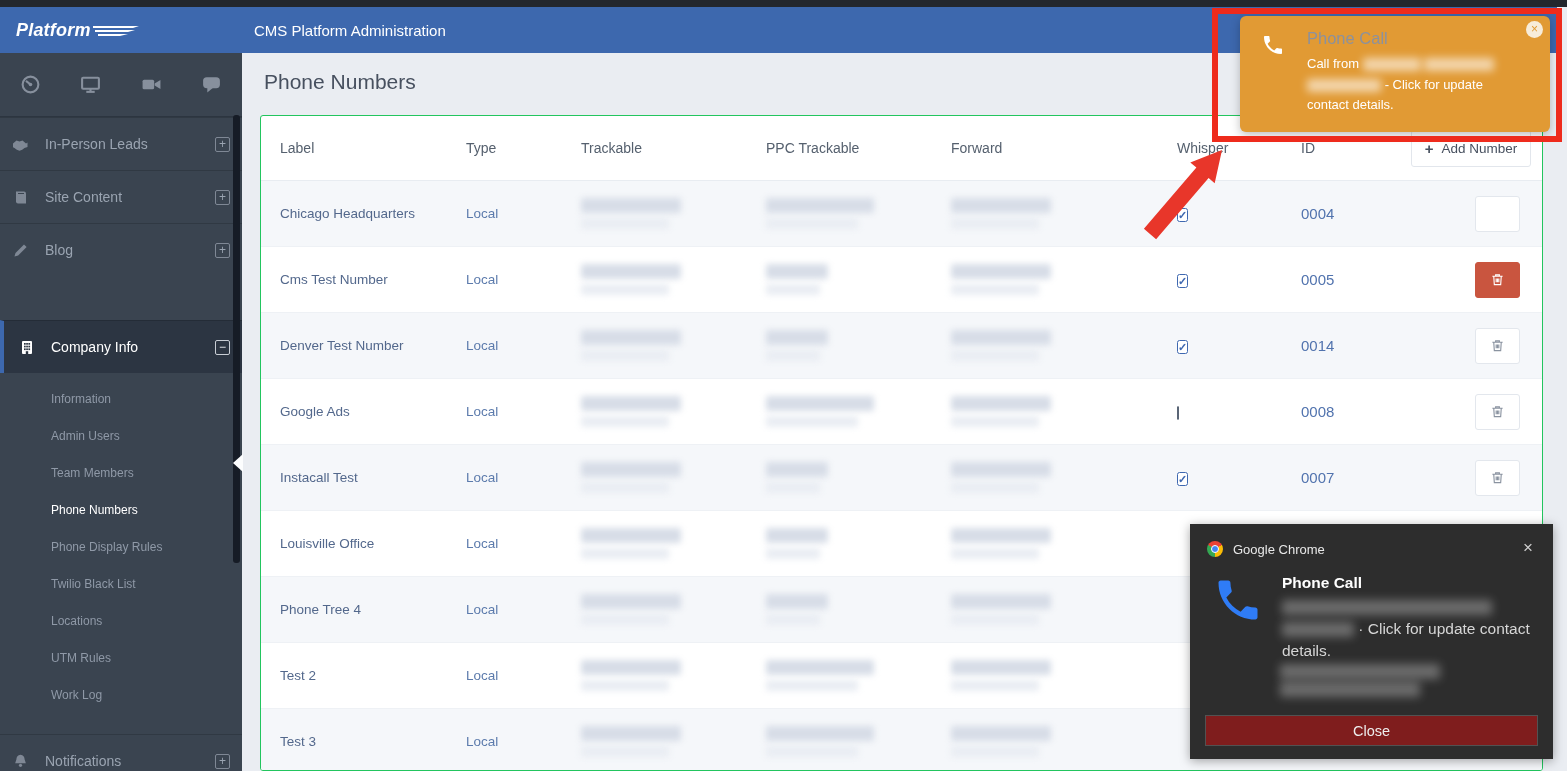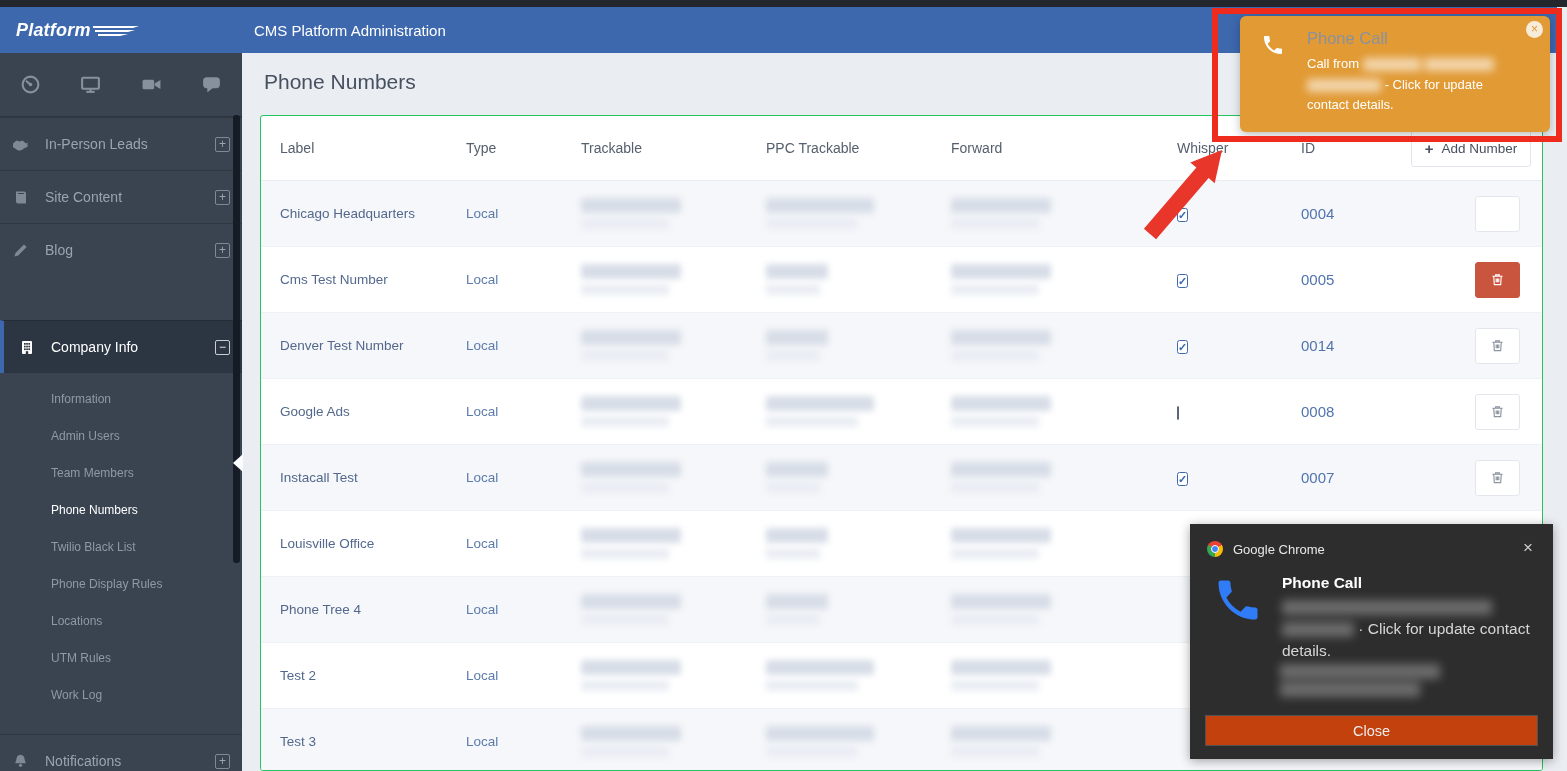--- a/index.html
+++ b/index.html
@@ -80,21 +80,21 @@
   .cn-header { position:absolute; left:17px; top:17px; display:flex; align-items:center; gap:10px; }
   .chrome-logo { width:16px; height:16px; border-radius:50%; background:conic-gradient(from -60deg,#ea4335 0 120deg,#fbbc05 0 240deg,#34a853 0 360deg); position:relative; }
   .chrome-logo .cl-inner { position:absolute; inset:4px; border-radius:50%; background:#4285f4; border:1.5px solid #fff; }
   .cn-app { font-size:13px; color:#e8e8e8; }
   .cn-close { position:absolute; right:20px; top:14px; color:#cfcfcf; font-size:17px; cursor:pointer; }
   .cn-phone { position:absolute; left:22px; top:50px; color:#2f7cf6; }
   .cn-title { position:absolute; left:92px; top:50px; font-size:15.5px; font-weight:bold; color:#fff; }
   .cn-body { position:absolute; left:92px; top:72px; width:252px; font-size:15.5px; color:#d6d6d6; line-height:22px; }
   .blur-g { display:inline-block; height:15px; background:rgba(255,255,255,.30); border-radius:2px; filter:blur(5px); vertical-align:middle; }
   .cn-blur-block { position:absolute; left:90px; top:138px; }
-  .cn-close-btn { position:absolute; left:15px; top:191px; width:333px; height:31px; background:#c2410c; border:1px solid #525252; color:#eee; font-size:14.5px; display:flex; align-items:center; justify-content:center; cursor:pointer; }
+  .cn-close-btn { position:absolute; left:15px; top:191px; width:333px; height:31px; background:#7f1d1d; border:1px solid #525252; color:#eee; font-size:14.5px; display:flex; align-items:center; justify-content:center; cursor:pointer; }
 
   svg { display:block; }
 </style>
 </head>
 <body>
 
 <div class="screen">
   <div class="top-strip"></div>
 
   <div class="sidebar">
@@ -182,22 +182,22 @@
           </svg>
       </span>
       <span class="lbl">Company Info</span>
       <span class="toggle-box">−</span>
     </div>
     <div class="submenu" id="submenu">
         <div class="submenu-item">Information</div>
         <div class="submenu-item">Admin Users</div>
         <div class="submenu-item">Team Members</div>
         <div class="submenu-item active">Phone Numbers</div>
+        <div class="submenu-item">Phone Display Rules</div>
         <div class="submenu-item">Twilio Black List</div>
-        <div class="submenu-item">Phone Display Rules</div>
         <div class="submenu-item">Locations</div>
         <div class="submenu-item">UTM Rules</div>
         <div class="submenu-item">Work Log</div>
       </div>
     <div class="nav-item">
       <span class="mi">
         <svg width="15" height="16" viewBox="0 0 16 16">
             <path d="M8 1.2c-2.9 0-4.4 2.3-4.4 5.1L2.3 10.5h11.4L12.4 6.3c0-2.8-1.5-5.1-4.4-5.1z" fill="#7f8895"></path>
             <circle cx="8" cy="12.6" r="1.7" fill="#7f8895"></circle>
           </svg>

